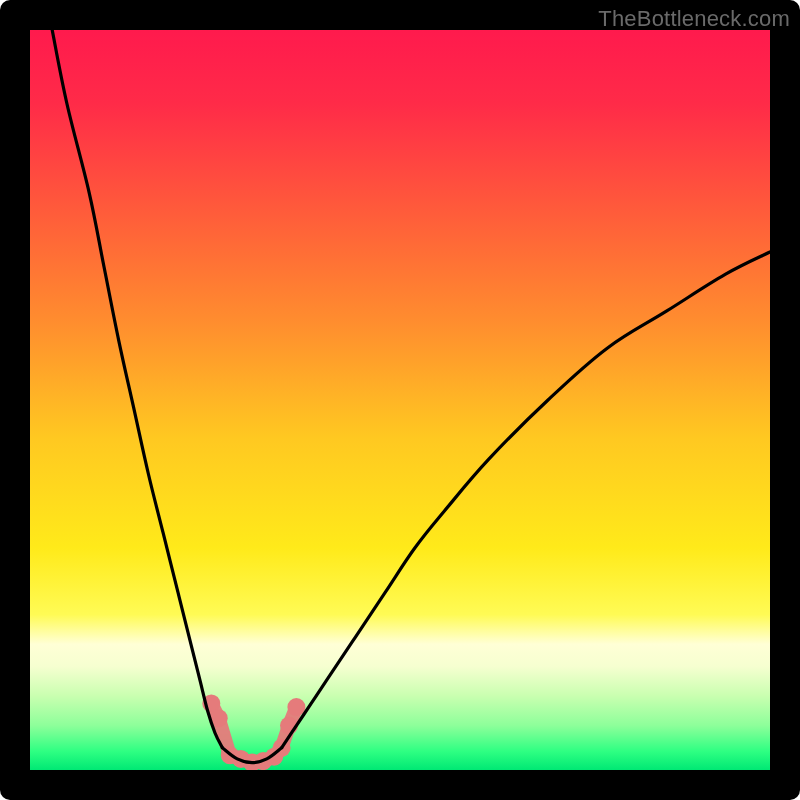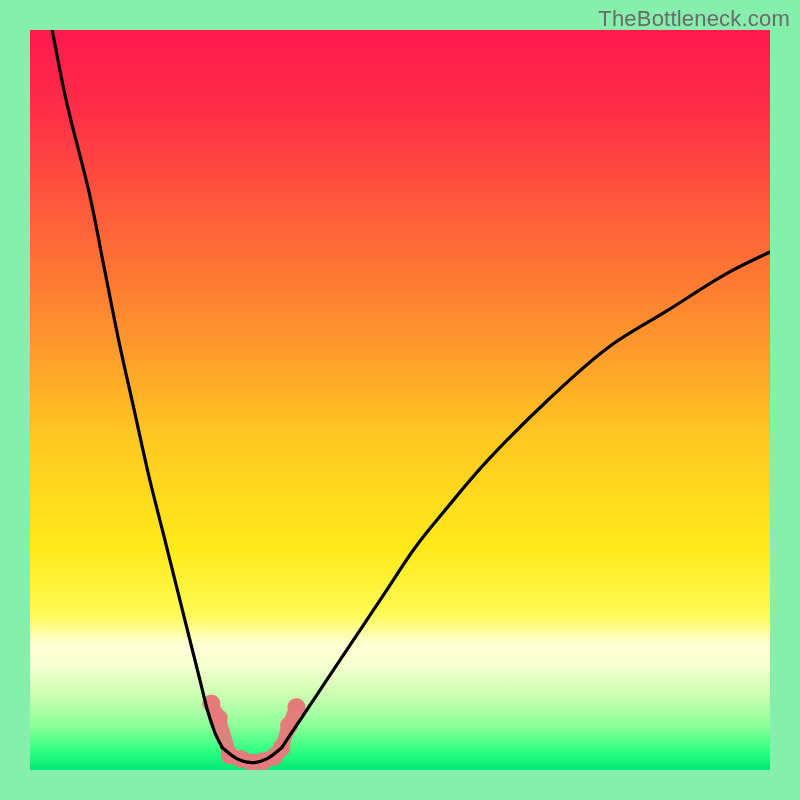--- a/index.html
+++ b/index.html
@@ -1,21 +1,22 @@
 <!DOCTYPE html>
 <html><head>
 <meta charset="utf-8">
 <style>
   * { margin: 0; padding: 0; box-sizing: border-box; }
   html, body { width: 800px; height: 800px; overflow: hidden; }
   .container {
     width: 800px;
     height: 800px;
-    background: #86efac;
+    background: #000000;
     position: relative;
+    border-radius: 10px;
   }
   .plot-area {
     position: absolute;
     left: 30px;
     top: 30px;
     width: 740px;
     height: 740px;
     overflow: hidden;
   }
   .gradient-bg {

